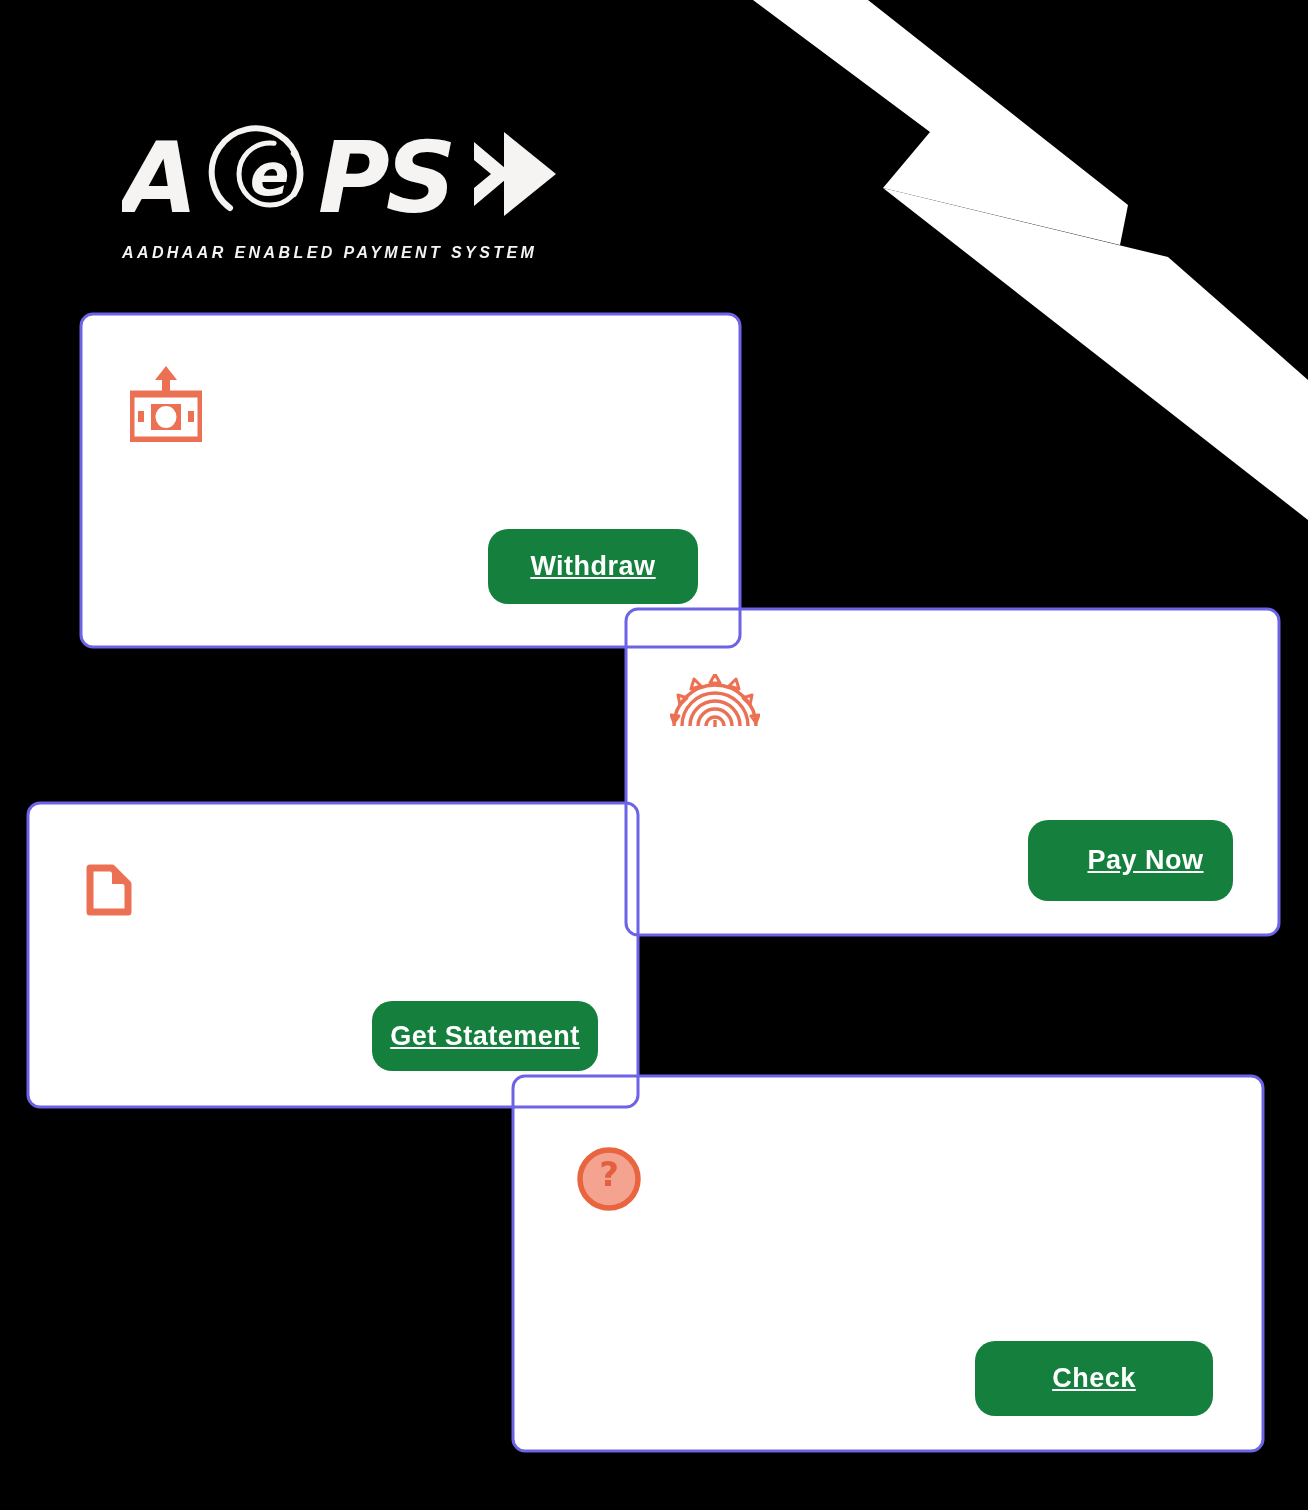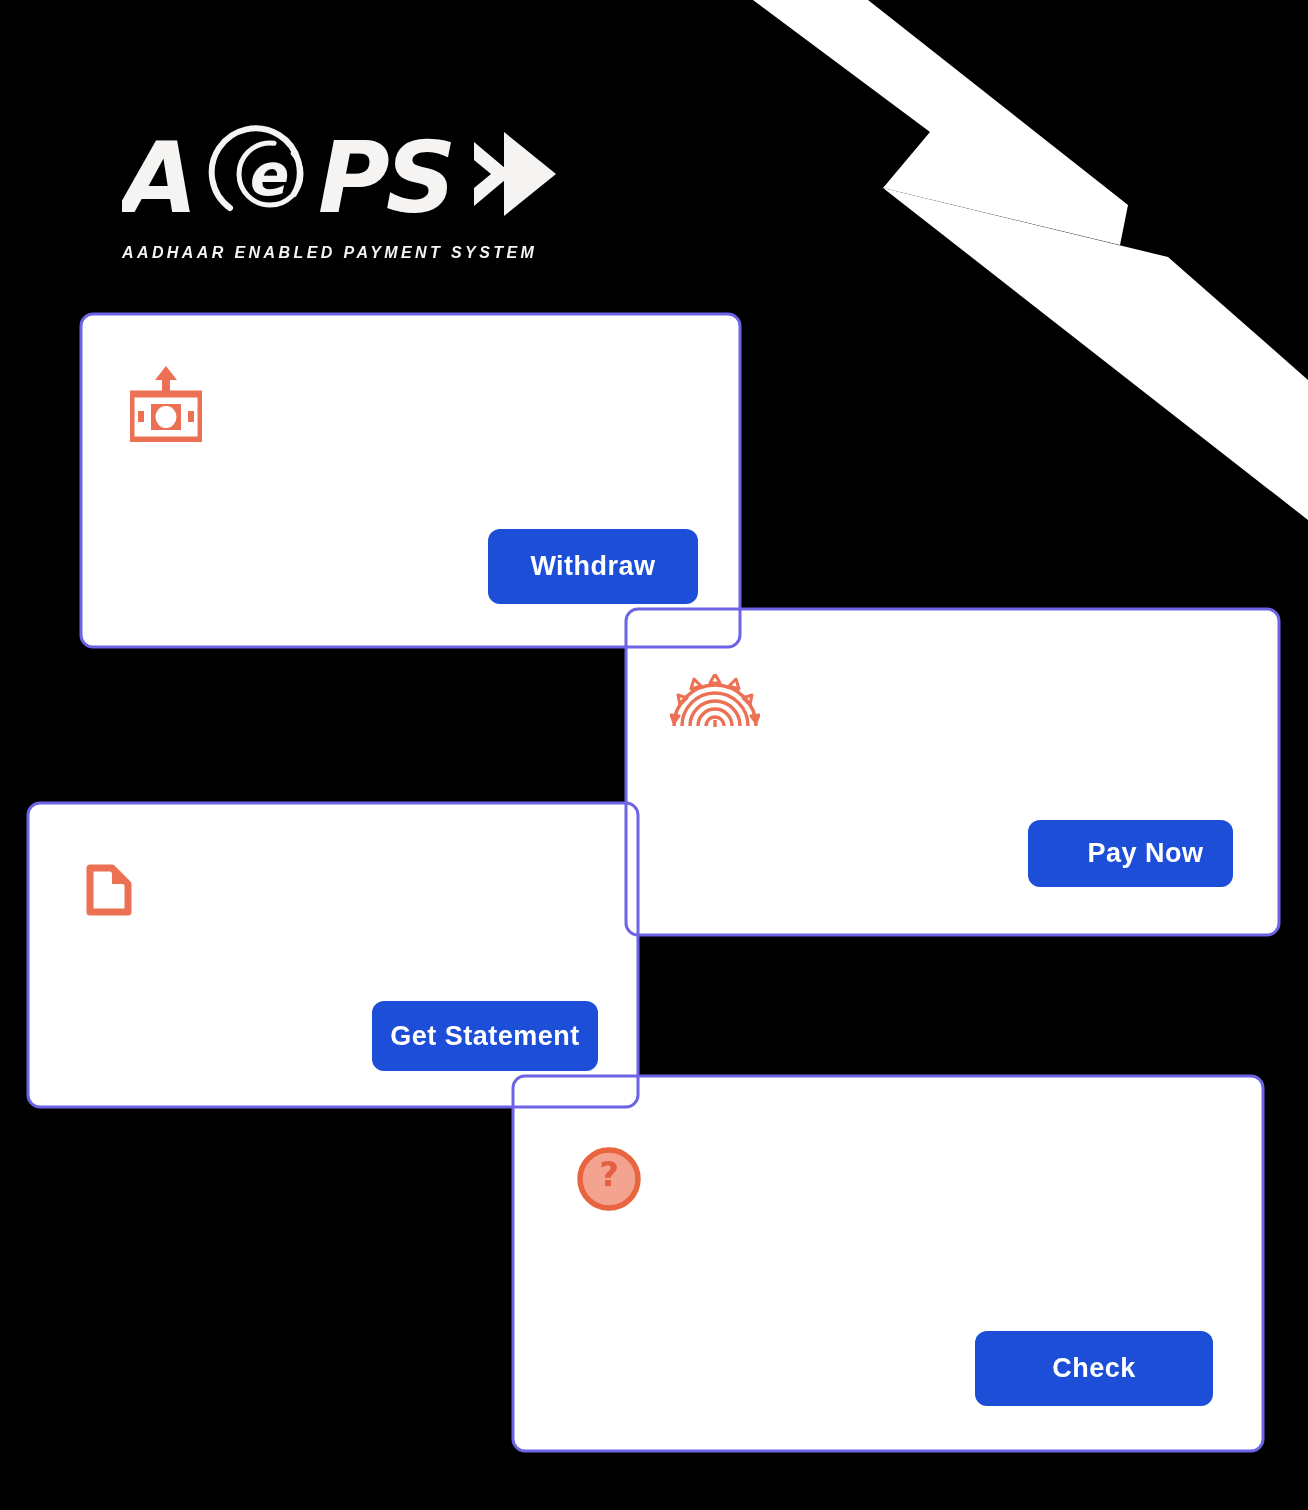--- a/index.html
+++ b/index.html
@@ -44,35 +44,36 @@
   .card {
     position: absolute;
     background: transparent;
   }
   .icon {
     position: absolute;
     display: block;
   }
   .btn {
     position: absolute;
-    background: #1d4ed8;
+    background: #15803d;
     color: #ffffff;
     border: none;
-    border-radius: 12px;
+    border-radius: 20px;
     font-family: "Liberation Sans", sans-serif;
     font-weight: bold;
     font-size: 27px;
     letter-spacing: 0.5px;
     cursor: pointer;
     display: flex;
     align-items: center;
     justify-content: center;
+    text-decoration: underline;
   }
   .btn-withdraw  { left: 488px;  top: 529px;  width: 210px; height: 75px; }
-  .btn-pay-now   { left: 1028px; top: 820px;  width: 205px; height: 67px; padding-left: 36px; }
+  .btn-pay-now   { left: 1028px; top: 820px;  width: 205px; height: 81px; padding-left: 36px; }
   .btn-statement { left: 372px;  top: 1001px; width: 226px; height: 70px; }
   .btn-check     { left: 975px;  top: 1331px; width: 238px; height: 75px; }
 </style>
 </head>
 <body>
 
 <div class="stage">
 
   <svg class="ribbon-svg" width="1308" height="560" viewBox="0 0 1308 560">
     <polygon points="753,0 868,0 1128,205 1120,245 883,188 930,132" fill="#ffffff"></polygon>
@@ -157,16 +158,16 @@
       <polygon points="28,8 44,24 28,24" fill="#EC7053"></polygon>
     </svg>
     <button class="btn btn-statement" style="left:344px; top:198px;">Get Statement</button>
   </div>
 
   <div class="card" style="left:513px; top:1076px; width:750px; height:375px;">
     <svg class="icon" style="left:63px; top:70px;" width="66" height="66" viewBox="0 0 66 66">
       <circle cx="33" cy="33" r="29" fill="#F4A391" stroke="#E8653F" stroke-width="5.5"></circle>
       <text x="33" y="40" text-anchor="middle" font-family="DejaVu Sans, sans-serif" font-weight="bold" font-size="34" fill="#E2603F">?</text>
     </svg>
-    <button class="btn btn-check" style="left:462px; top:255px;">Check</button>
+    <button class="btn btn-check" style="left:462px; top:265px;">Check</button>
   </div>
 
 </div>
 
 </body></html>

